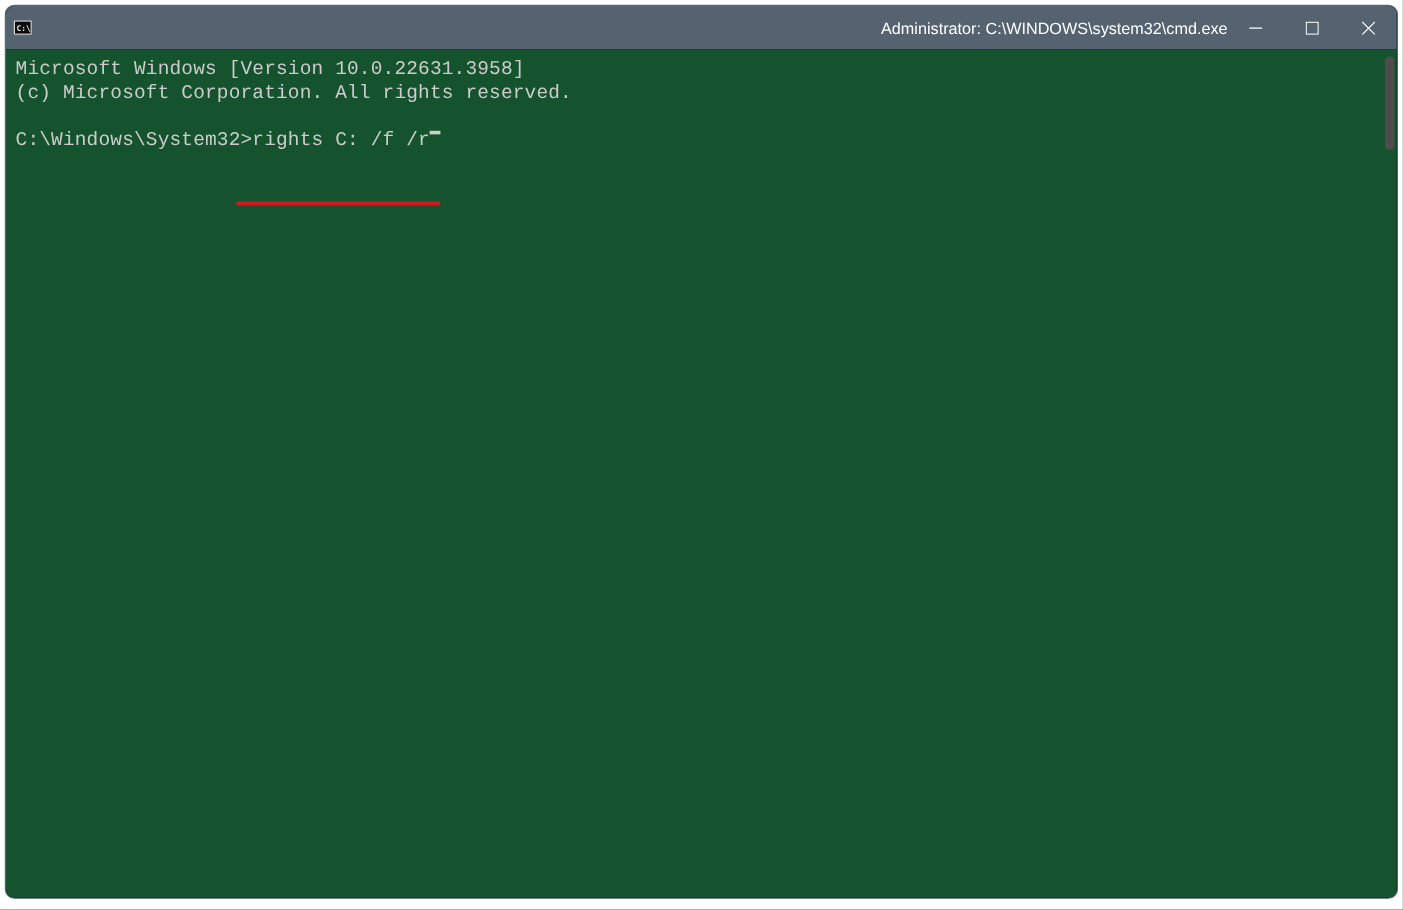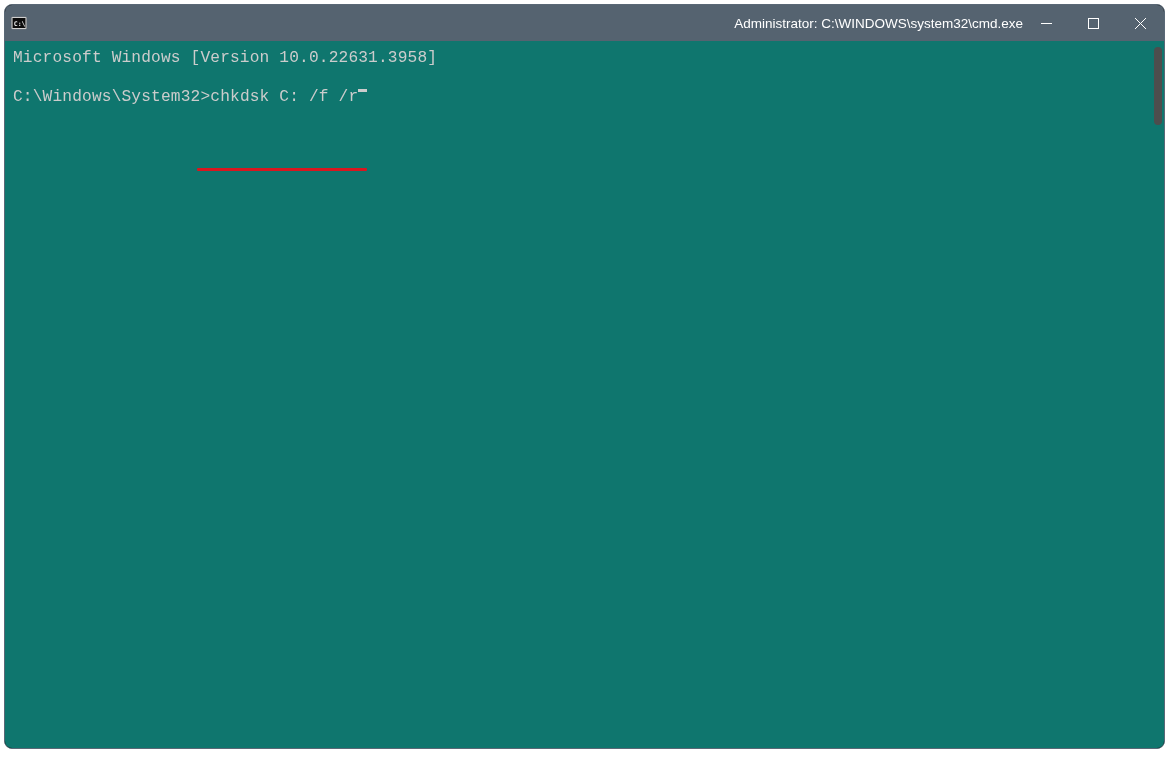--- a/index.html
+++ b/index.html
@@ -69,21 +69,21 @@
     }
     .titlebar-btn svg {
       width: 11px;
       height: 11px;
       stroke: #ffffff;
       stroke-width: 1;
       fill: none;
     }
     .terminal-body {
       flex: 1;
-      background: #0f766e;
+      background: #14532d;
       position: relative;
       overflow: hidden;
     }
     .terminal-content {
       position: absolute;
       top: 0;
       left: 0;
       right: 14px;
       bottom: 0;
       padding: 8px 8px 8px 8px;
@@ -175,23 +175,24 @@
             <line x1="0" y1="0" x2="11" y2="11"></line>
             <line x1="11" y1="0" x2="0" y2="11"></line>
           </svg>
       </div>
     </div>
   </div>
 
   <div class="terminal-body">
     <div class="terminal-content">
       <div class="term-line">Microsoft Windows [Version 10.0.22631.3958]</div>
+      <div class="term-line">(c) Microsoft Corporation. All rights reserved.</div>
       <div class="term-line">&nbsp;</div>
       <div class="term-line prompt-row">
-        <span class="prompt-text">C:\Windows\System32&gt;</span><span class="typed-command">chkdsk C: /f /r</span><span class="cursor"></span>
+        <span class="prompt-text">C:\Windows\System32&gt;</span><span class="typed-command">rights C: /f /r</span><span class="cursor"></span>
       </div>
     </div>
     <div class="underline underline-1"></div>
     <div class="scrollbar">
       <div class="scrollbar-thumb"></div>
     </div>
   </div>
 </div>
 
 </body></html>

